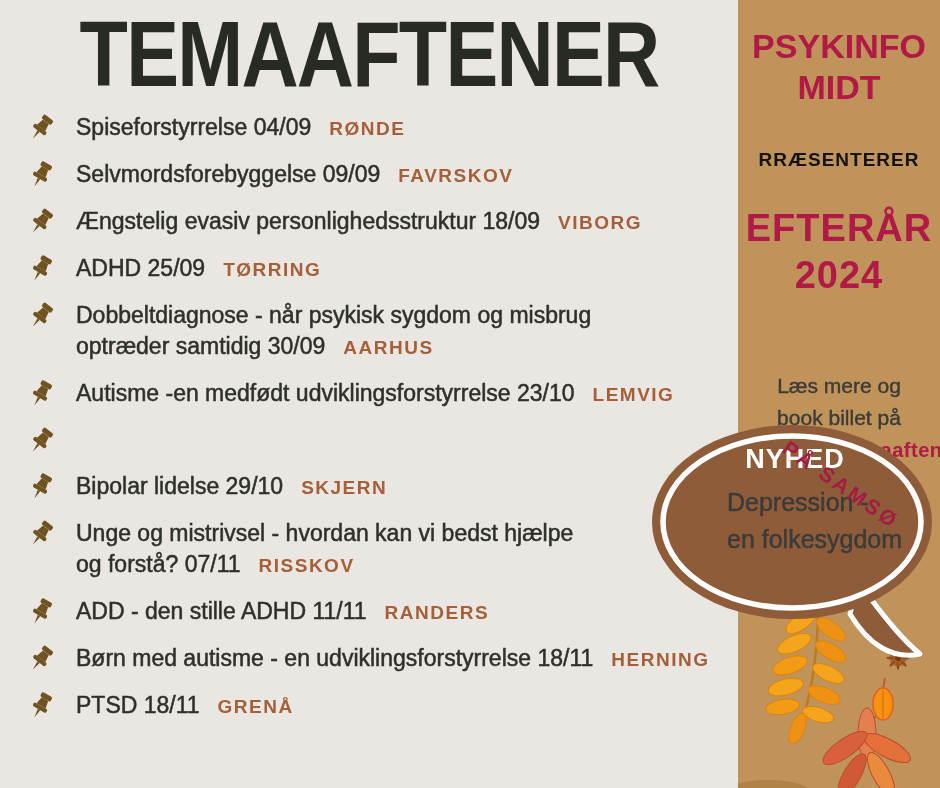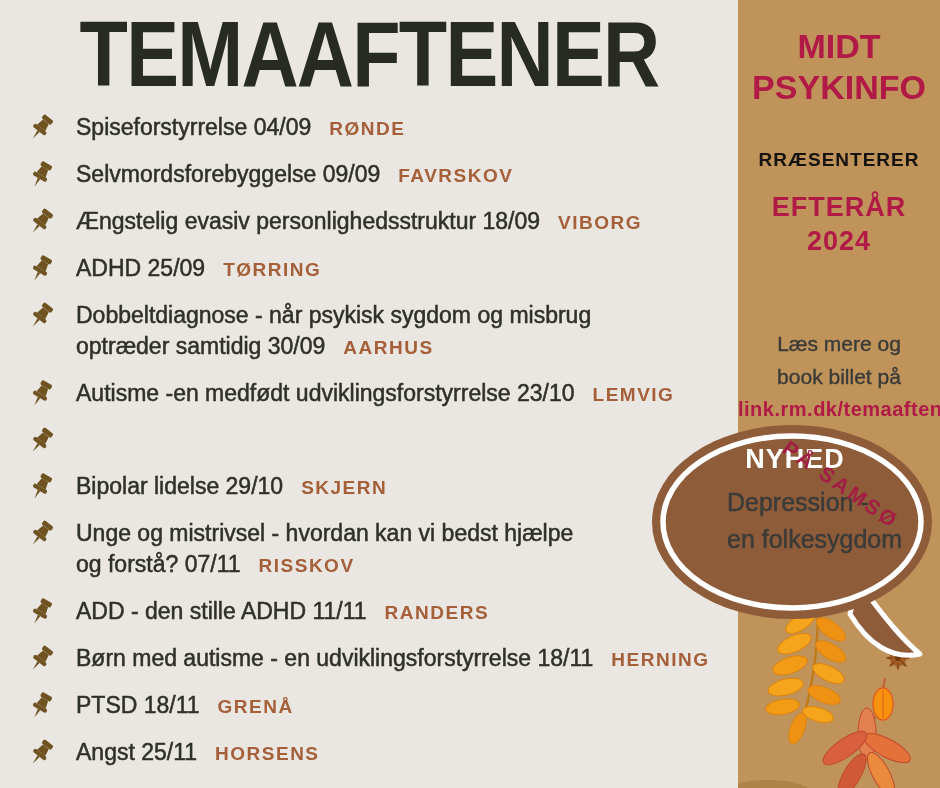--- a/index.html
+++ b/index.html
@@ -28,21 +28,21 @@
   .event-location { font-size:19px; font-weight:bold; letter-spacing:1.5px;
     color:#A5603A; margin-left:18px; -webkit-text-stroke:0; }
 
   
   .sidebar { position:absolute; right:0; top:0; width:202px; height:788px;
     background:#BF9359; text-align:center; padding-top:26px; }
   .brand { color:#B11946; font-size:34px; font-weight:800; line-height:1.22;
     letter-spacing:0; }
   .presents { margin-top:40px; color:#15130F; font-size:19px; font-weight:bold;
     letter-spacing:1px; }
-  .season { margin-top:20px; color:#B11946; font-size:27px; font-weight:800;
+  .season { margin-top:34px; color:#B11946; font-size:38px; font-weight:800;
     line-height:1.25; letter-spacing:1px; }
   .book-text { margin:70px 14px 0; color:#3B3B39; font-size:21px;
     line-height:1.55; -webkit-text-stroke:0.4px #3B3B39; }
   .booking-link { display:block; margin-top:4px; color:#B11946; font-size:20px;
     font-weight:bold; text-decoration:none; letter-spacing:0.5px; }
 
   
   .bubble-wrap { position:absolute; left:640px; top:424px; width:300px;
     height:250px; z-index:3; }
   .bubble-text { position:absolute; left:685px; top:444px; width:250px;
@@ -252,42 +252,27 @@
             <rect x="5.8" y="11.9" width="12.4" height="3.3" rx="1.5"></rect>
             <polygon points="10.9,15.2 13.1,15.2 12,22.6"></polygon>
           </g>
         </svg>
       </span>
       <p class="event-text">
         <span class="event-title">PTSD 18/11</span><span class="event-location">GRENÅ</span>
       </p>
     </div>
 
-    <div class="event">
-      <span class="pin">
-        <svg viewBox="0 0 24 24" width="30" height="30">
-          <g fill="#6F5422" transform="rotate(38 12 12)">
-            <rect x="7.3" y="1.5" width="9.4" height="4.1" rx="1.3"></rect>
-            <polygon points="9.1,5.6 14.9,5.6 16.2,11.9 7.8,11.9"></polygon>
-            <rect x="5.8" y="11.9" width="12.4" height="3.3" rx="1.5"></rect>
-            <polygon points="10.9,15.2 13.1,15.2 12,22.6"></polygon>
-          </g>
-        </svg>
-      </span>
-      <p class="event-text">
-        <span class="event-title">Angst 25/11</span><span class="event-location">HORSENS</span>
-      </p>
-    </div>
   </div>
   </div>
 
   <aside class="sidebar">
     <div class="brand">
+      <div>PSYKINFO</div>
       <div>MIDT</div>
-      <div>PSYKINFO</div>
     </div>
     <div class="presents">RRÆSENTERER</div>
     <div class="season">
       <div>EFTERÅR</div>
       <div>2024</div>
     </div>
     <p class="book-text">Læs mere og book billet på</p>
     <a class="booking-link" href="#">link.rm.dk/temaaften</a>
   </aside>
 

